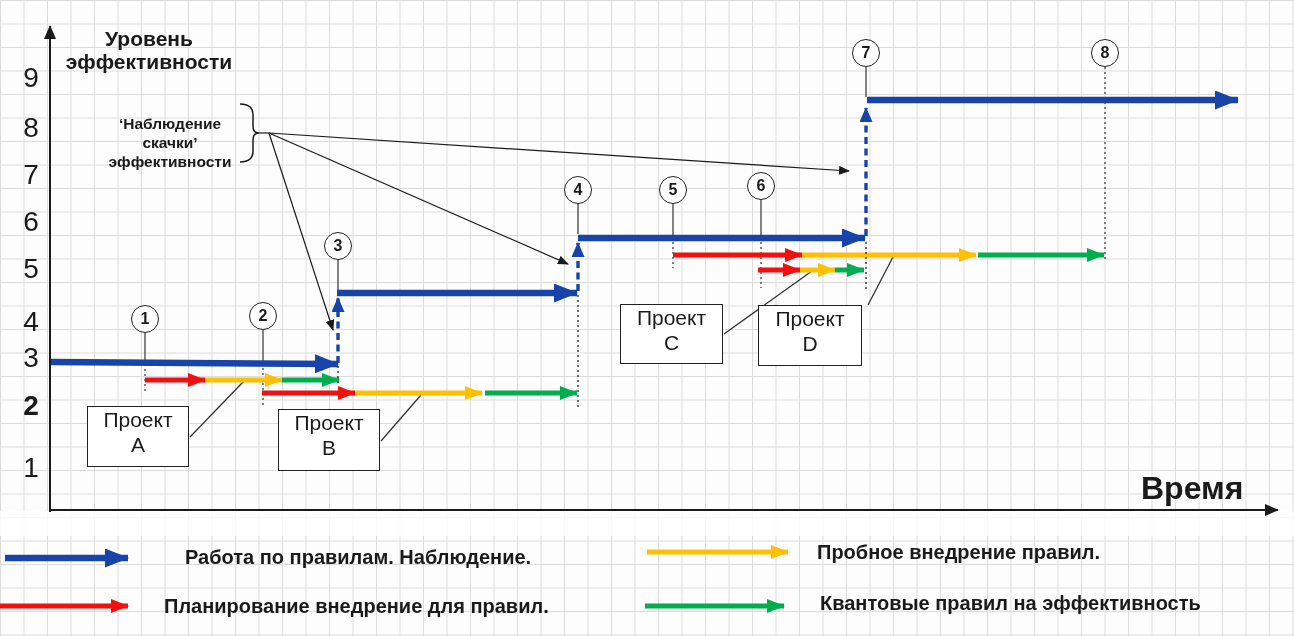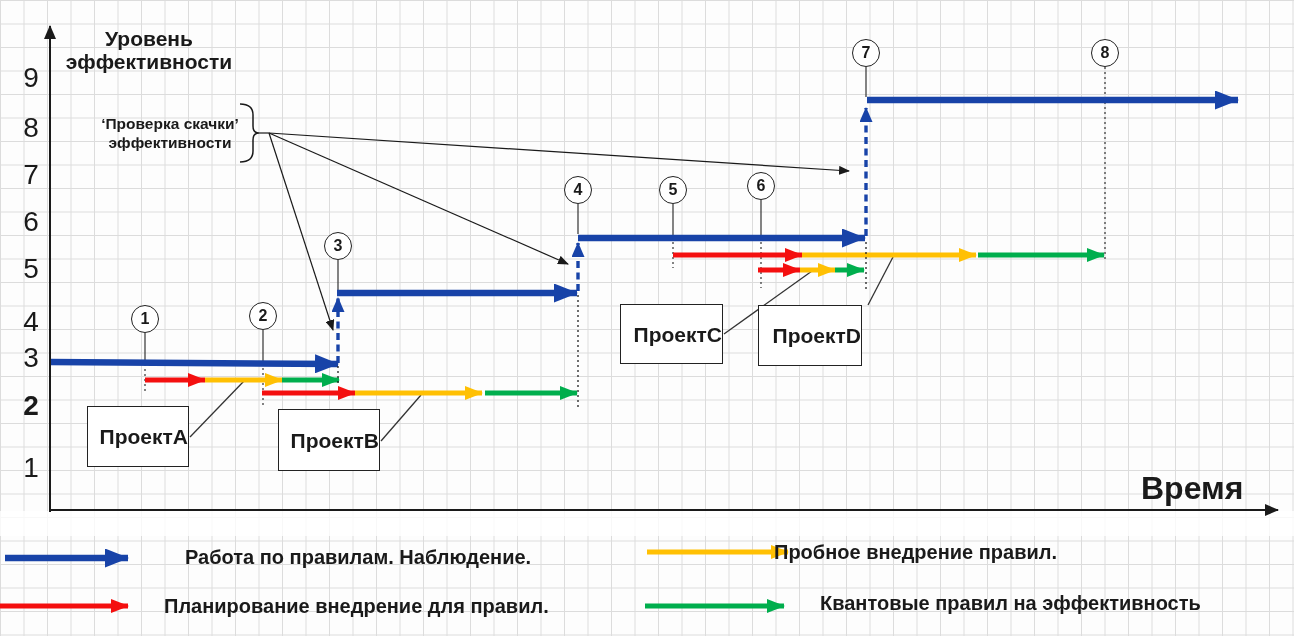--- a/index.html
+++ b/index.html
@@ -18,22 +18,22 @@
   .y-title{left:58px;top:27px;width:182px;text-align:center;
     font-size:21px;font-weight:bold;line-height:23px;}
   .x-title{left:1141px;top:470px;font-size:32px;font-weight:bold;}
   .callout-text{left:94px;top:114px;width:152px;text-align:center;
     font-size:15.5px;font-weight:bold;line-height:19px;}
   .tick{left:10px;width:42px;text-align:center;font-size:28px;height:32px;line-height:32px;}
   .tick.bold{font-weight:bold;}
   .marker-circle{width:28px;height:28px;border:1.6px solid #222;border-radius:50%;
     background:#fff;display:flex;align-items:center;justify-content:center;
     font-size:16px;font-weight:bold;box-sizing:border-box;}
-  .project-box{border:1.4px solid #222;background:#fff;display:flex;flex-direction:row;
-    align-items:center;justify-content:flex-end;font-size:21px;font-weight:bold;
+  .project-box{border:1.4px solid #222;background:#fff;display:flex;flex-direction:column;
+    align-items:center;justify-content:flex-start;font-size:21px;font-weight:normal;
     line-height:25px;box-sizing:border-box;}
   .legend-label{font-size:20px;font-weight:bold;white-space:nowrap;transform:translateY(-50%);text-align:center;}
 </style>
 </head>
 <body>
 
 <div class="stage">
   <svg id="chart-svg">
       <defs>
         <marker id="m-big-blue" markerWidth="24" markerHeight="19" refX="23" refY="9.5" orient="auto" markerUnits="userSpaceOnUse">
@@ -114,21 +114,21 @@
     </svg>
 
   <div class="abs y-title">
     <div>Уровень</div>
     <div>эффективности</div>
   </div>
 
   <div class="abs x-title">Время</div>
 
   <div class="abs callout-text">
-    <div>‘Проверка скачки’</div>
+    <div>‘Наблюдение скачки’</div>
     <div>эффективности</div>
   </div>
 
   <div id="overlay">
       <div class="abs tick" style="top: 62px;">9</div>
       <div class="abs tick" style="top: 112px;">8</div>
       <div class="abs tick" style="top: 159px;">7</div>
       <div class="abs tick" style="top: 206px;">6</div>
       <div class="abs tick" style="top: 253px;">5</div>
       <div class="abs tick" style="top: 306px;">4</div>
@@ -154,16 +154,16 @@
       <div class="abs project-box" style="left: 620px; top: 304px; width: 103px; height: 60px;">
         <div class="">Проект</div>
         <div class="">C</div>
       </div>
       <div class="abs project-box" style="left: 758px; top: 305px; width: 104px; height: 61px;">
         <div class="">Проект</div>
         <div class="">D</div>
       </div>
       <div class="abs legend-label" style="left: 185px; top: 557px;">Работа по правилам. Наблюдение.</div>
       <div class="abs legend-label" style="left: 164px; top: 606px;">Планирование внедрение для правил.</div>
-      <div class="abs legend-label" style="left: 774px; top: 552px;">Пробное внедрение правил.</div>
+      <div class="abs legend-label" style="left: 817px; top: 552px;">Пробное внедрение правил.</div>
       <div class="abs legend-label" style="left: 820px; top: 603px;">Квантовые правил на эффективность</div>
     </div>
 </div>
 
 </body></html>

